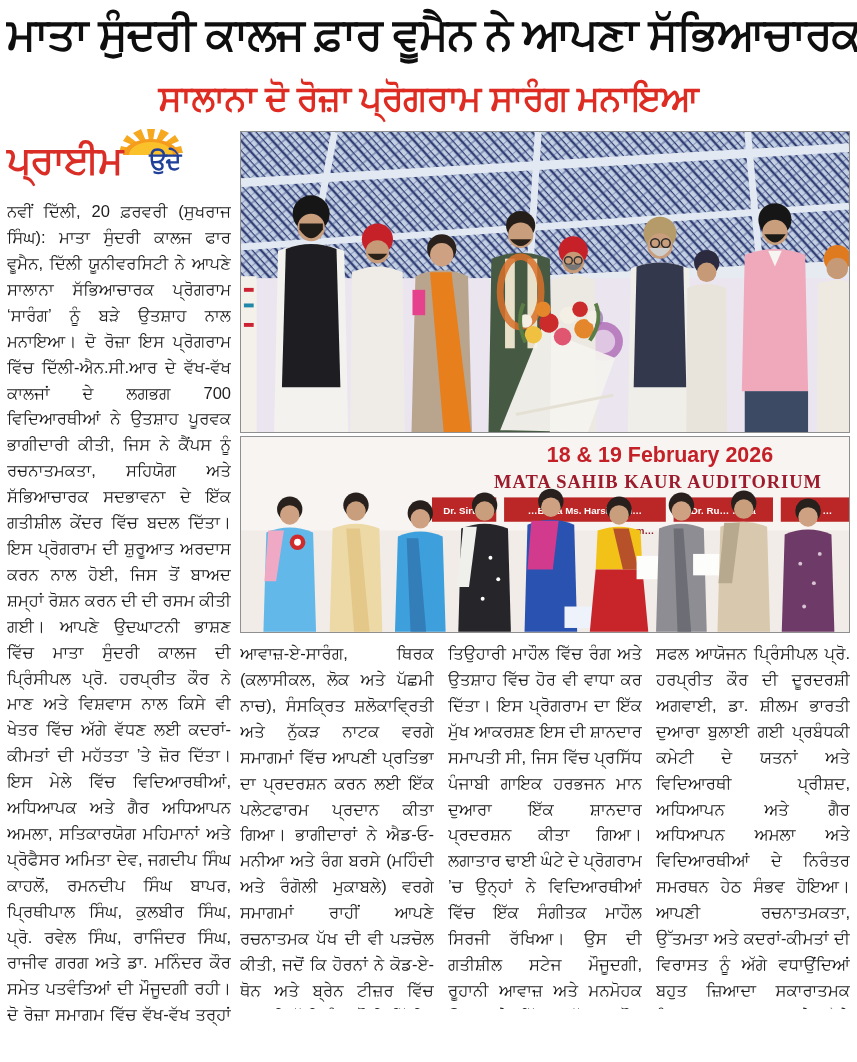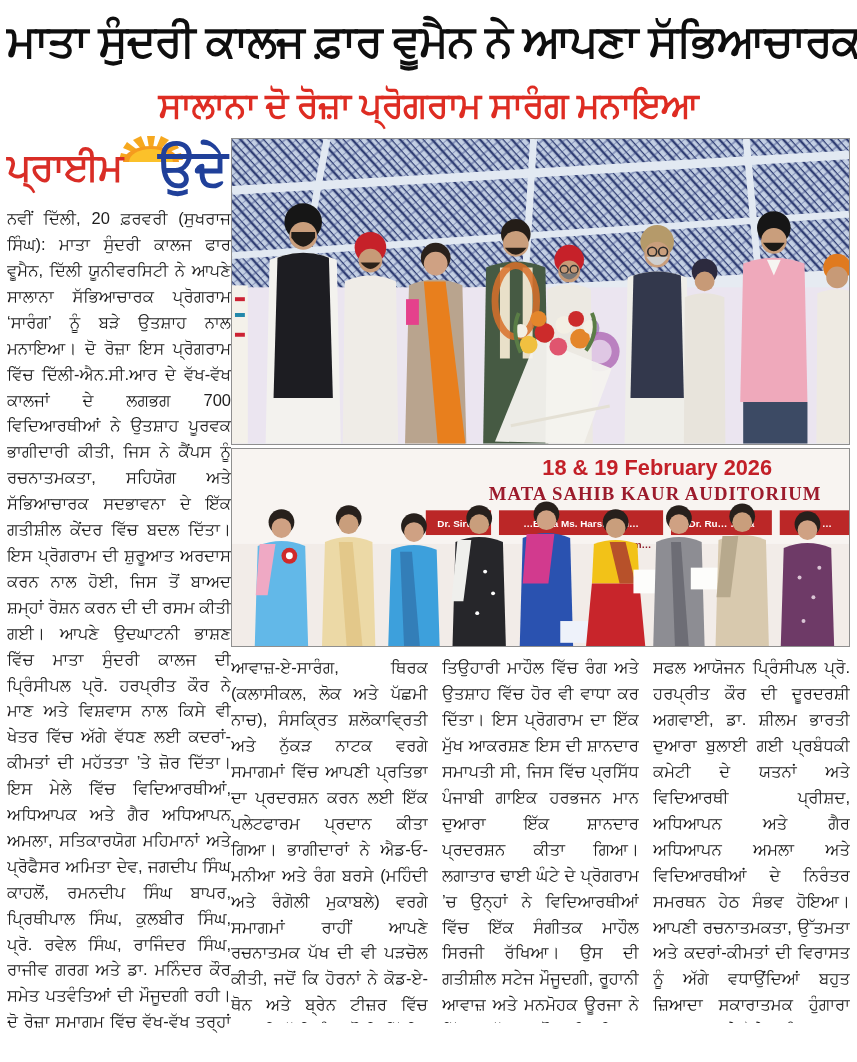--- a/index.html
+++ b/index.html
@@ -1,25 +1,25 @@
 <!DOCTYPE html>
 <html><head>
 <meta charset="utf-8">
 <style>
   *{margin:0;padding:0;box-sizing:border-box}
   html,body{background:#ffffff}
   body{width:857px;height:1062px;font-family:"Liberation Sans","DejaVu Sans",sans-serif;overflow:hidden}
-  .page{width:857px;height:1062px;padding:12px 7px 0 7px;position:relative;background:#fff}
+  .page{width:857px;height:1062px;padding:5px 7px 0 7px;position:relative;background:#fff}
   .h1{font-size:44px;font-weight:bold;text-align:center;color:#0e0e0e;line-height:1.3;letter-spacing:-1px;white-space:nowrap}
   .h2{font-size:35px;font-weight:bold;text-align:center;margin-top:16px;letter-spacing:-0.5px;white-space:nowrap}
-  .content{display:flex;margin-top:12px;align-items:flex-start}
+  .content{display:flex;gap:9px;margin-top:12px;align-items:flex-start}
   .left-col{width:224px;flex:none}
   .logo{position:relative;height:56px;margin:2px 0 10px 0;display:flex;align-items:center}
   .logo-w1{font-size:38px;font-weight:bold;position:relative;z-index:1;letter-spacing:-1px}
-  .logo-w2{font-size:51px;font-weight:bold;position:relative;z-index:1;margin-left:36px;letter-spacing:-1px}
+  .logo-w2{font-size:24px;font-weight:bold;position:relative;z-index:1;margin-left:27px;letter-spacing:-1px}
   .logo-sun{position:absolute;left:112px;top:-6px;z-index:0}
   .body-text{font-size:16.5px;line-height:25.9px;text-align:justify;color:#1d1d1d;overflow:hidden}
   .left-col .body-text{max-height:832px}
   .right-col{flex:1;display:flex;flex-direction:column;min-width:0}
   .photo{display:block;border:1px solid #8f8f8f;width:100%;height:auto;background:#e8edf2}
   .photo-wrap{line-height:0}
   .photo-wrap + .photo-wrap{margin-top:3px}
   .bottom-cols{display:flex;gap:14px;margin-top:8px}
   .bottom-cols .body-text{flex:1;max-height:368px}
 </style>

